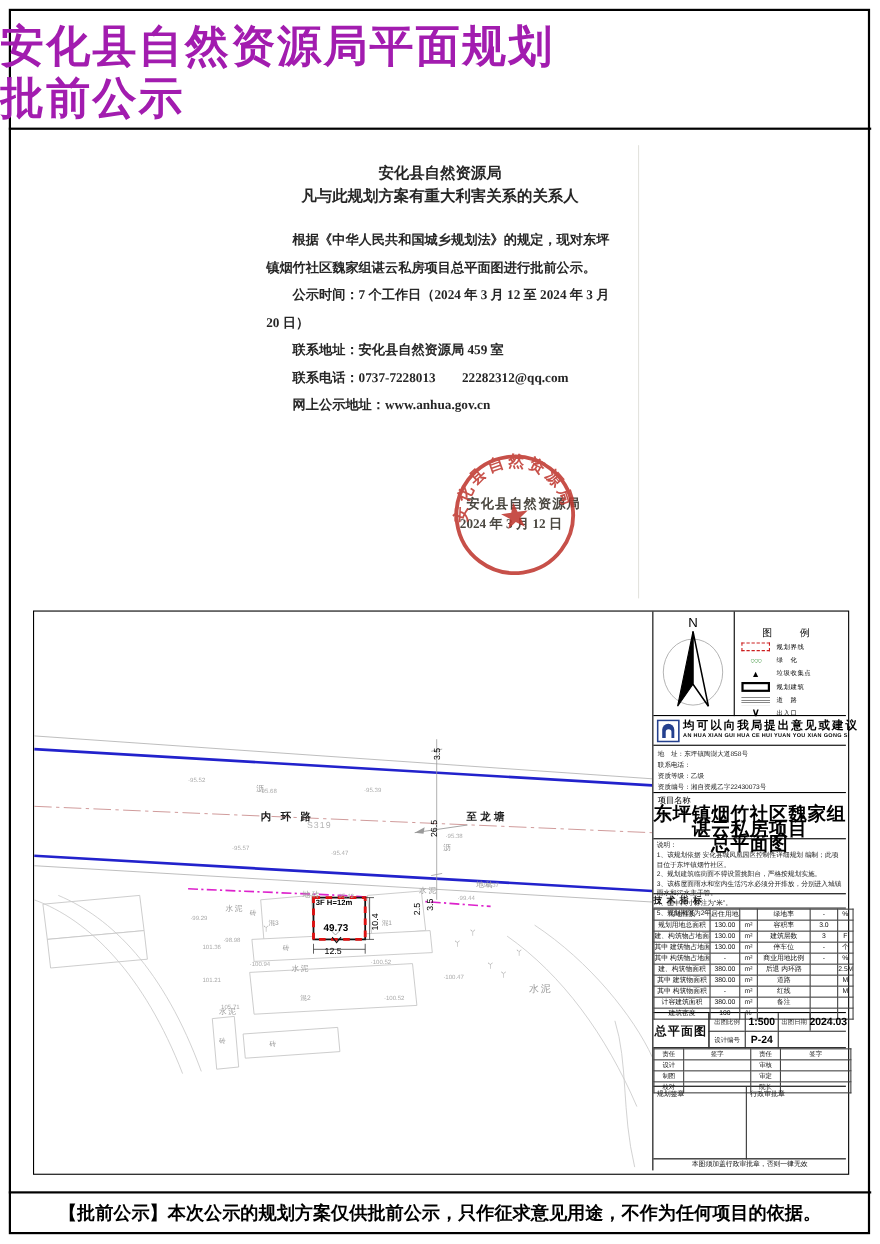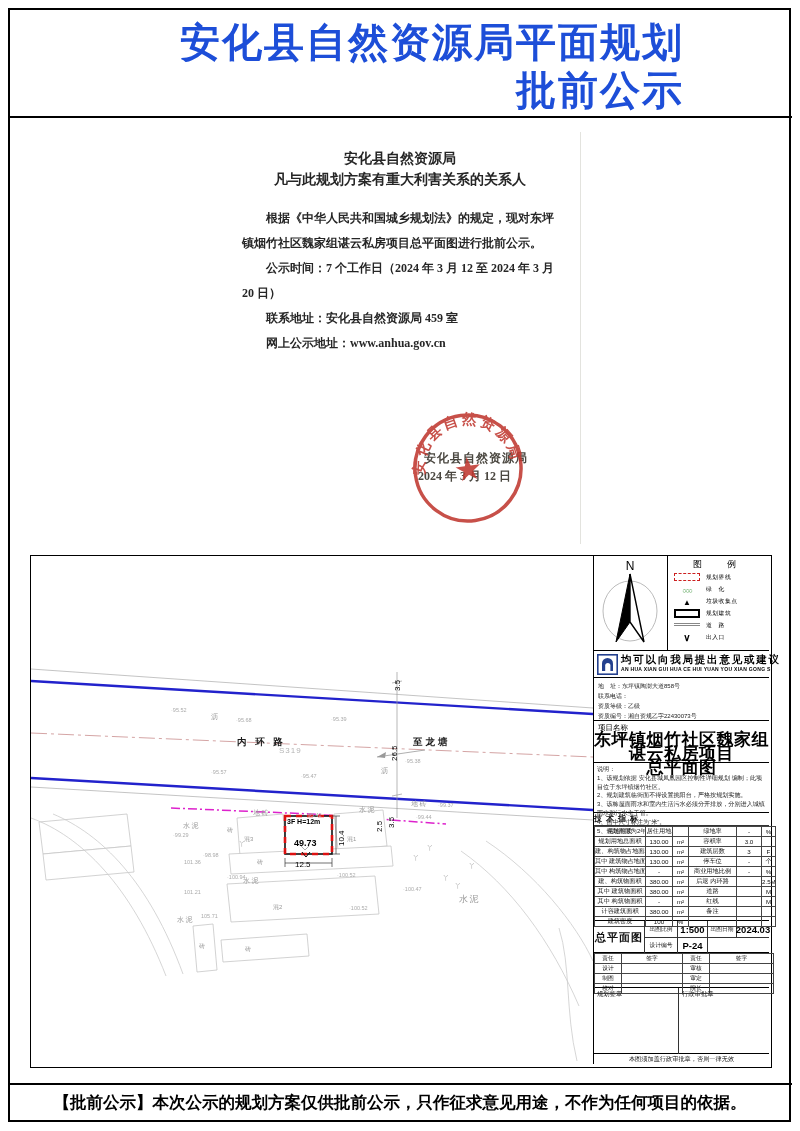--- a/index.html
+++ b/index.html
@@ -4,22 +4,22 @@
 <style>
   html,body{margin:0;padding:0;background:#fff;}
   #page{position:relative;width:800px;height:1131px;background:#fff;overflow:hidden;
         font-family:"Liberation Sans",sans-serif;color:#111;}
   .abs{position:absolute;}
   
   #frame{left:8px;top:8px;width:779px;height:1110px;border:2.5px solid #000;}
   #title-sep{left:8px;top:116px;width:784px;border-top:2.5px solid #000;}
   #footer-sep{left:8px;top:1083px;width:784px;border-top:2.5px solid #000;}
   
-  #big-title{left:0;top:18px;width:684px;text-align:right;font-weight:700;
-             font-size:40px;line-height:48px;letter-spacing:2px;color:#1d4ed8;}
+  #big-title{left:0;top:18px;width:684px;text-align:left;font-weight:700;
+             font-size:40px;line-height:48px;letter-spacing:2px;color:#a21caf;}
   
   #letter{left:180px;top:128px;width:440px;height:420px;
           font-family:"Liberation Serif",serif;color:#262626;}
   #letter-heading{text-align:center;font-weight:700;font-size:14px;line-height:21px;margin-top:20px;}
   #letter-body{margin:16px auto 0 auto;width:316px;font-size:12px;line-height:25px;font-weight:600;}
   #letter-body p{margin:0;text-indent:2em;}
   #paper-fold{left:580px;top:132px;width:1px;height:412px;background:#e3e3de;}
   #signature-org{left:424px;top:450px;width:120px;font-family:"Liberation Serif",serif;
                  font-size:12px;font-weight:700;color:#4a4740;letter-spacing:1px;}
   #signature-date{left:418px;top:468px;width:140px;font-family:"Liberation Serif",serif;
@@ -27,21 +27,21 @@
   #stamp{left:408px;top:408px;width:120px;height:120px;opacity:.88;transform:rotate(-8deg);}
   
   #panel{left:30px;top:555px;width:740px;height:511px;border:1.5px solid #000;background:#fff;}
   #map-area{left:0;top:0;width:562px;height:508px;overflow:hidden;}
   #tb{left:562px;top:0;width:175px;height:508px;border-left:1.5px solid #000;font-family:"Liberation Sans",sans-serif;}
   .sec{position:absolute;left:0;width:175px;border-bottom:1px solid #000;box-sizing:border-box;}
   
   #secA{top:0;height:95px;}
   #compass-cell{position:absolute;left:0;top:0;width:74px;height:95px;border-right:1px solid #000;box-sizing:border-box;}
   #legend-cell{position:absolute;left:74px;top:0;width:101px;height:95px;}
-  #legend-title{font-size:9px;letter-spacing:8px;text-align:center;margin-top:2px;color:#000;}
+  #legend-title{font-size:9px;letter-spacing:8px;text-align:center;margin-top:13px;color:#000;}
   .lg-row{display:flex;align-items:center;height:12px;padding-left:6px;}
   .sym{display:inline-block;width:26px;text-align:center;margin-right:6px;flex:none;line-height:10px;}
   .sym-boundary{height:8px;border:1.6px dashed #cc2020;box-sizing:border-box;}
   .sym-green::before{content:"○○○";color:#2a8a2a;font-size:7px;letter-spacing:-1px;}
   .sym-trash::before{content:"▲";color:#000;font-size:8px;}
   .sym-building{height:9px;border:2.2px solid #000;box-sizing:border-box;}
   .sym-road{height:9px;background:repeating-linear-gradient(#fff 0 1.5px,#888 1.5px 2.5px);}
   .sym-entrance::before{content:"∨";color:#000;font-size:10px;font-weight:700;}
   .lg-label{font-size:5.8px;color:#000;letter-spacing:.5px;}
   
@@ -90,21 +90,21 @@
   #sign-table td:nth-child(4){width:63px;}
   
   #secI{top:432px;height:66px;}
   .stamp-box{position:absolute;top:0;height:66px;box-sizing:border-box;font-size:6.3px;color:#222;padding:2px 0 0 3px;}
   #plan-stamp-box{left:0;width:85px;border-right:.5px solid #333;}
   #admin-stamp-box{left:85px;width:90px;}
   
   #secJ{top:498px;height:10px;border-bottom:none;text-align:center;font-size:6.2px;line-height:10px;color:#111;}
   
   .map-lbl{position:absolute;white-space:nowrap;font-family:"Liberation Sans",sans-serif;}
-  .surf{font-size:7px;color:#9a9a9a;letter-spacing:1.5px;}
+  .surf{font-size:7px;color:#9a9a9a;letter-spacing:1.5px;margin-left:22px;}
   .surf.big{font-size:9px;}
   .elev{font-size:5.5px;color:#ababab;}
   .road{font-size:9.5px;color:#1c1c1c;font-weight:700;letter-spacing:3px;}
   .s319{font-size:8px;color:#b4b4b4;letter-spacing:1px;}
   .dim{font-size:8px;color:#000;}
   .rot{transform:rotate(-90deg);transform-origin:left top;}
   .spot{font-size:9px;color:#000;font-weight:700;}
   .bldg-tag{font-size:7px;color:#000;font-weight:700;}
   .bld{font-size:6px;color:#9a9a9a;}
   .tree{font-size:6px;color:#a4a4a4;}
@@ -125,20 +125,21 @@
 
   <div class="abs" id="letter">
     <div id="letter-heading">
       <div>安化县自然资源局</div>
       <div>凡与此规划方案有重大利害关系的关系人</div>
     </div>
     <div id="letter-body">
       <p>根据《中华人民共和国城乡规划法》的规定，现对东坪镇烟竹社区魏家组谌云私房项目总平面图进行批前公示。</p>
       <p>公示时间：7 个工作日（2024 年 3 月 12 至 2024 年 3 月 20 日）</p>
       <p>联系地址：安化县自然资源局 459 室</p>
+      <p>联系电话：0737-7228013　　22282312@qq.com</p>
       <p>网上公示地址：www.anhua.gov.cn</p>
     </div>
   </div>
   <div class="abs" id="paper-fold"></div>
   <div class="abs" id="signature-org">安化县自然资源局</div>
   <div class="abs" id="signature-date">2024 年 3 月 12 日</div>
 
   <svg class="abs" id="stamp" viewBox="0 0 120 120">
     <circle cx="60" cy="60" r="53" fill="none" stroke="#c03830" stroke-width="3.5"></circle>
     <text x="60" y="72" text-anchor="middle" font-size="32" fill="#c03830">★</text>
@@ -201,21 +202,21 @@
 
         <polyline points="270,290 274,294 278,290" fill="none" stroke="#777" stroke-width="0.6"></polyline>
       </svg>
       <div id="map-labels">
           <span class="map-lbl surf" style="left: 180px; top: 156px;">沥</span>
           <span class="map-lbl elev" style="left: 140px; top: 151px;">·95.52</span>
           <span class="map-lbl elev" style="left: 205px; top: 161px;">·95.68</span>
           <span class="map-lbl elev" style="left: 300px; top: 160px;">·95.39</span>
           <span class="map-lbl road" style="left: 206px; top: 180px;">内 环 路</span>
           <span class="map-lbl s319" style="left: 248px; top: 190px;">S319</span>
-          <span class="map-lbl road" style="left: 382px; top: 180px;">至龙塘</span>
+          <span class="map-lbl road" style="left: 393px; top: 180px;">至龙塘</span>
           <span class="map-lbl elev" style="left: 180px; top: 213px;">·95.57</span>
           <span class="map-lbl elev" style="left: 270px; top: 217px;">·95.47</span>
           <span class="map-lbl elev" style="left: 374px; top: 202px;">·95.38</span>
           <span class="map-lbl surf" style="left: 350px; top: 210px;">沥</span>
           <span class="map-lbl dim rot" style="left: 359px; top: 205px;">26.5</span>
           <span class="map-lbl dim rot" style="left: 362px; top: 135px;">3.5</span>
           <span class="map-lbl surf" style="left: 222px; top: 252px;">地砖</span>
           <span class="map-lbl elev" style="left: 275px; top: 256px;">·95.42</span>
           <span class="map-lbl surf" style="left: 152px; top: 265px;">水泥</span>
           <span class="map-lbl surf" style="left: 380px; top: 243px;">地砖</span>

